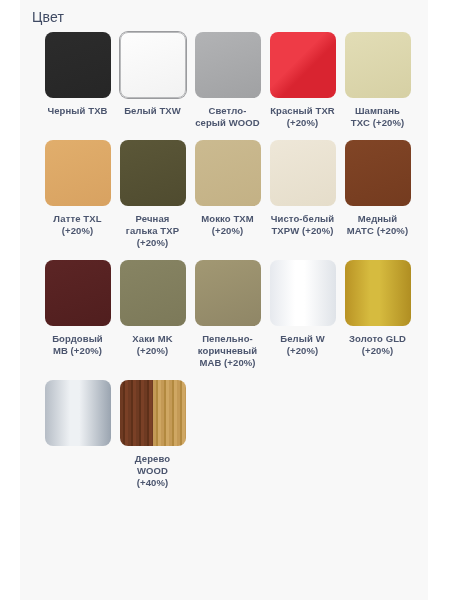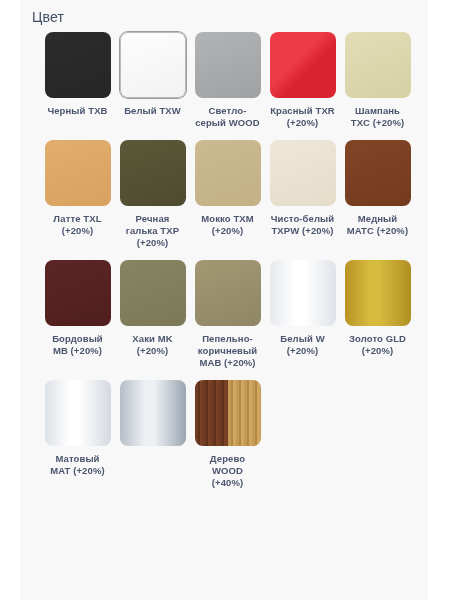--- a/index.html
+++ b/index.html
@@ -166,25 +166,20 @@
         <div class="swatch-chip" style="background: linear-gradient(90deg, rgb(230, 233, 238) 0%, rgb(255, 255, 255) 38%, rgb(255, 255, 255) 52%, rgb(223, 227, 232) 100%);"></div>
         <div class="swatch-label">Белый W
 (+20%)</div>
       </li>
       <li class="swatch-cell">
         <div class="swatch-chip" style="background: linear-gradient(90deg, rgb(185, 147, 37) 0%, rgb(214, 187, 63) 38%, rgb(214, 187, 63) 52%, rgb(176, 142, 34) 100%);"></div>
         <div class="swatch-label">Золото GLD
 (+20%)</div>
       </li>
       <li class="swatch-cell">
-        <div class="swatch-chip" style="background: linear-gradient(90deg, rgb(221, 226, 231) 0%, rgb(255, 255, 255) 38%, rgb(255, 255, 255) 52%, rgb(211, 217, 224) 100%);"></div>
-        <div class="swatch-label">Матовый
-MAT (+20%)</div>
-      </li>
-      <li class="swatch-cell">
         <div class="swatch-chip" style="background: linear-gradient(90deg, rgb(182, 189, 198) 0%, rgb(238, 241, 244) 38%, rgb(238, 241, 244) 52%, rgb(154, 164, 176) 100%);"></div>
       </li>
       <li class="swatch-cell">
         <div class="swatch-chip">
           <span class="wood-left" style="background: repeating-linear-gradient(90deg, rgb(110, 58, 34) 0px, rgb(110, 58, 34) 3px, rgb(94, 48, 25) 3px, rgb(94, 48, 25) 5px, rgb(122, 64, 38) 5px, rgb(122, 64, 38) 8px);"></span>
           <span class="wood-right" style="background: repeating-linear-gradient(90deg, rgb(196, 154, 86) 0px, rgb(196, 154, 86) 3px, rgb(178, 137, 63) 3px, rgb(178, 137, 63) 5px, rgb(207, 167, 99) 5px, rgb(207, 167, 99) 8px);"></span>
         </div>
         <div class="swatch-label">Дерево
 WOOD
 (+40%)</div>

